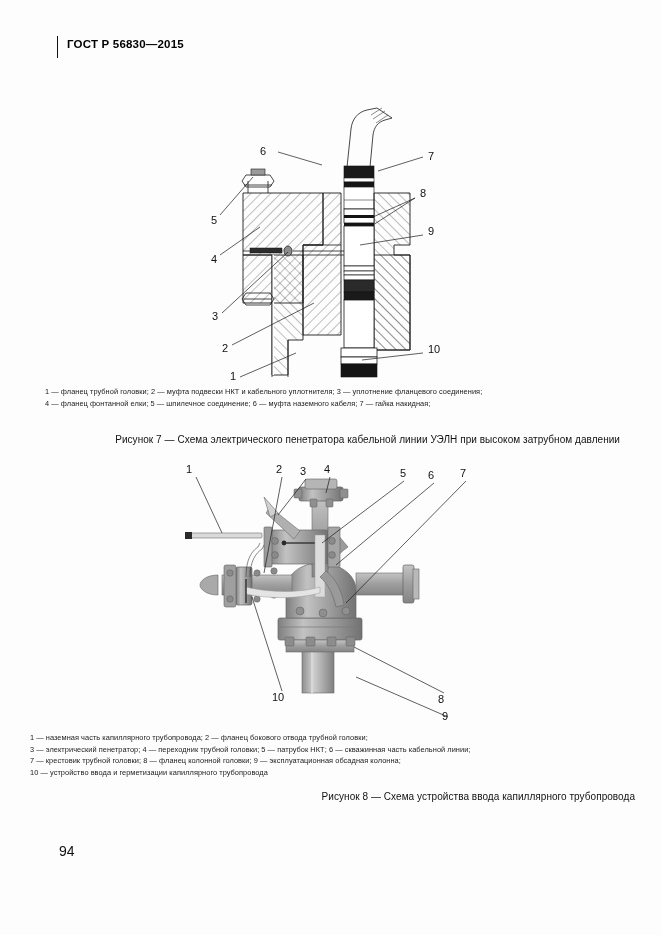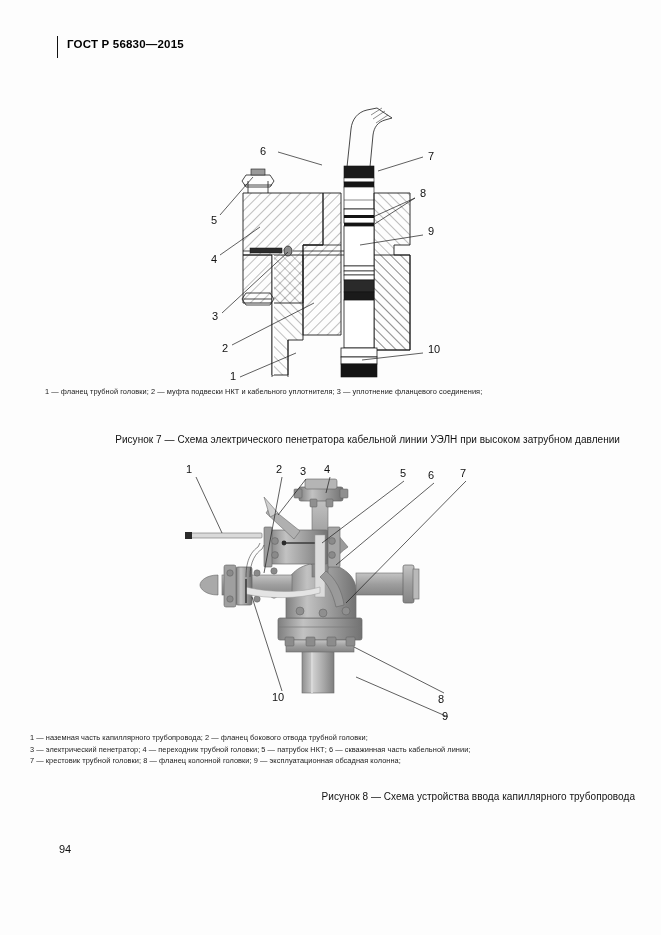--- a/index.html
+++ b/index.html
@@ -53,21 +53,21 @@
     line-height: 15px;
     color: #111;
     letter-spacing: .05px;
   }
 
   
   #page-number {
     position: absolute;
     left: 59px;
     top: 843px;
-    font-size: 11px;
+    font-size: 14px;
     color: #111;
   }
 
   
   #fig7-canvas {
     position: absolute;
     left: 210px;
     top: 105px;
     width: 270px;
     height: 275px;
@@ -208,20 +208,21 @@
         <text class="lbl" x="20" y="275">1</text>
 
         <path class="leader" d="M213 248 L152 255"></path>
         <text class="lbl" x="218" y="248">10</text>
       </g>
     </svg>
   </div>
 
   <div class="figure-block" style="left:45px; top:386px; width:575px;">
     <div class="legend">1 — фланец трубной головки; 2  — муфта подвески НКТ и кабельного уплотнителя; 3 — уплотнение фланцевого соединения;</div>
+    <div class="legend">4 — фланец фонтанной елки; 5 — шпилечное соединение; 6 — муфта наземного кабеля; 7 — гайка накидная;</div>
   </div>
   <div class="figure-block fig-title" style="left:45px; top:432px; width:575px;">Рисунок 7 — Схема электрического пенетратора кабельной линии УЭЛН при высоком затрубном давлении</div>
 
   <div id="fig8-canvas">
     <svg width="330" height="265" viewBox="0 0 330 265" xmlns="http://www.w3.org/2000/svg">
       <defs>
         <linearGradient id="steel" x1="0" y1="0" x2="1" y2="0">
           <stop offset="0%" stop-color="#8e8e8e"></stop>
           <stop offset="35%" stop-color="#cfcfcf"></stop>
           <stop offset="70%" stop-color="#a5a5a5"></stop>
@@ -365,18 +366,19 @@
         <path class="leader" d="M122 236 L92 142"></path>
         <text class="lbl" x="112" y="246">10</text>
       </g>
     </svg>
   </div>
 
   <div class="figure-block" style="left:30px; top:732px; width:605px;">
     <div class="legend">1 — наземная часть капиллярного трубопровода; 2 — фланец бокового отвода трубной головки;</div>
     <div class="legend">3 — электрический пенетратор; 4 — переходник трубной головки; 5 — патрубок НКТ; 6 — скважинная часть кабельной линии;</div>
     <div class="legend">7 — крестовик трубной головки; 8 — фланец колонной головки; 9 — эксплуатационная обсадная колонна;</div>
+    <div class="legend">10 — устройство ввода и герметизации капиллярного трубопровода</div>
   </div>
   <div class="figure-block fig-title" style="left:30px; top:789px; width:605px;">Рисунок 8 — Схема устройства ввода капиллярного трубопровода</div>
 
   <div id="page-number">94</div>
 
 </div>
 
 </body></html>

